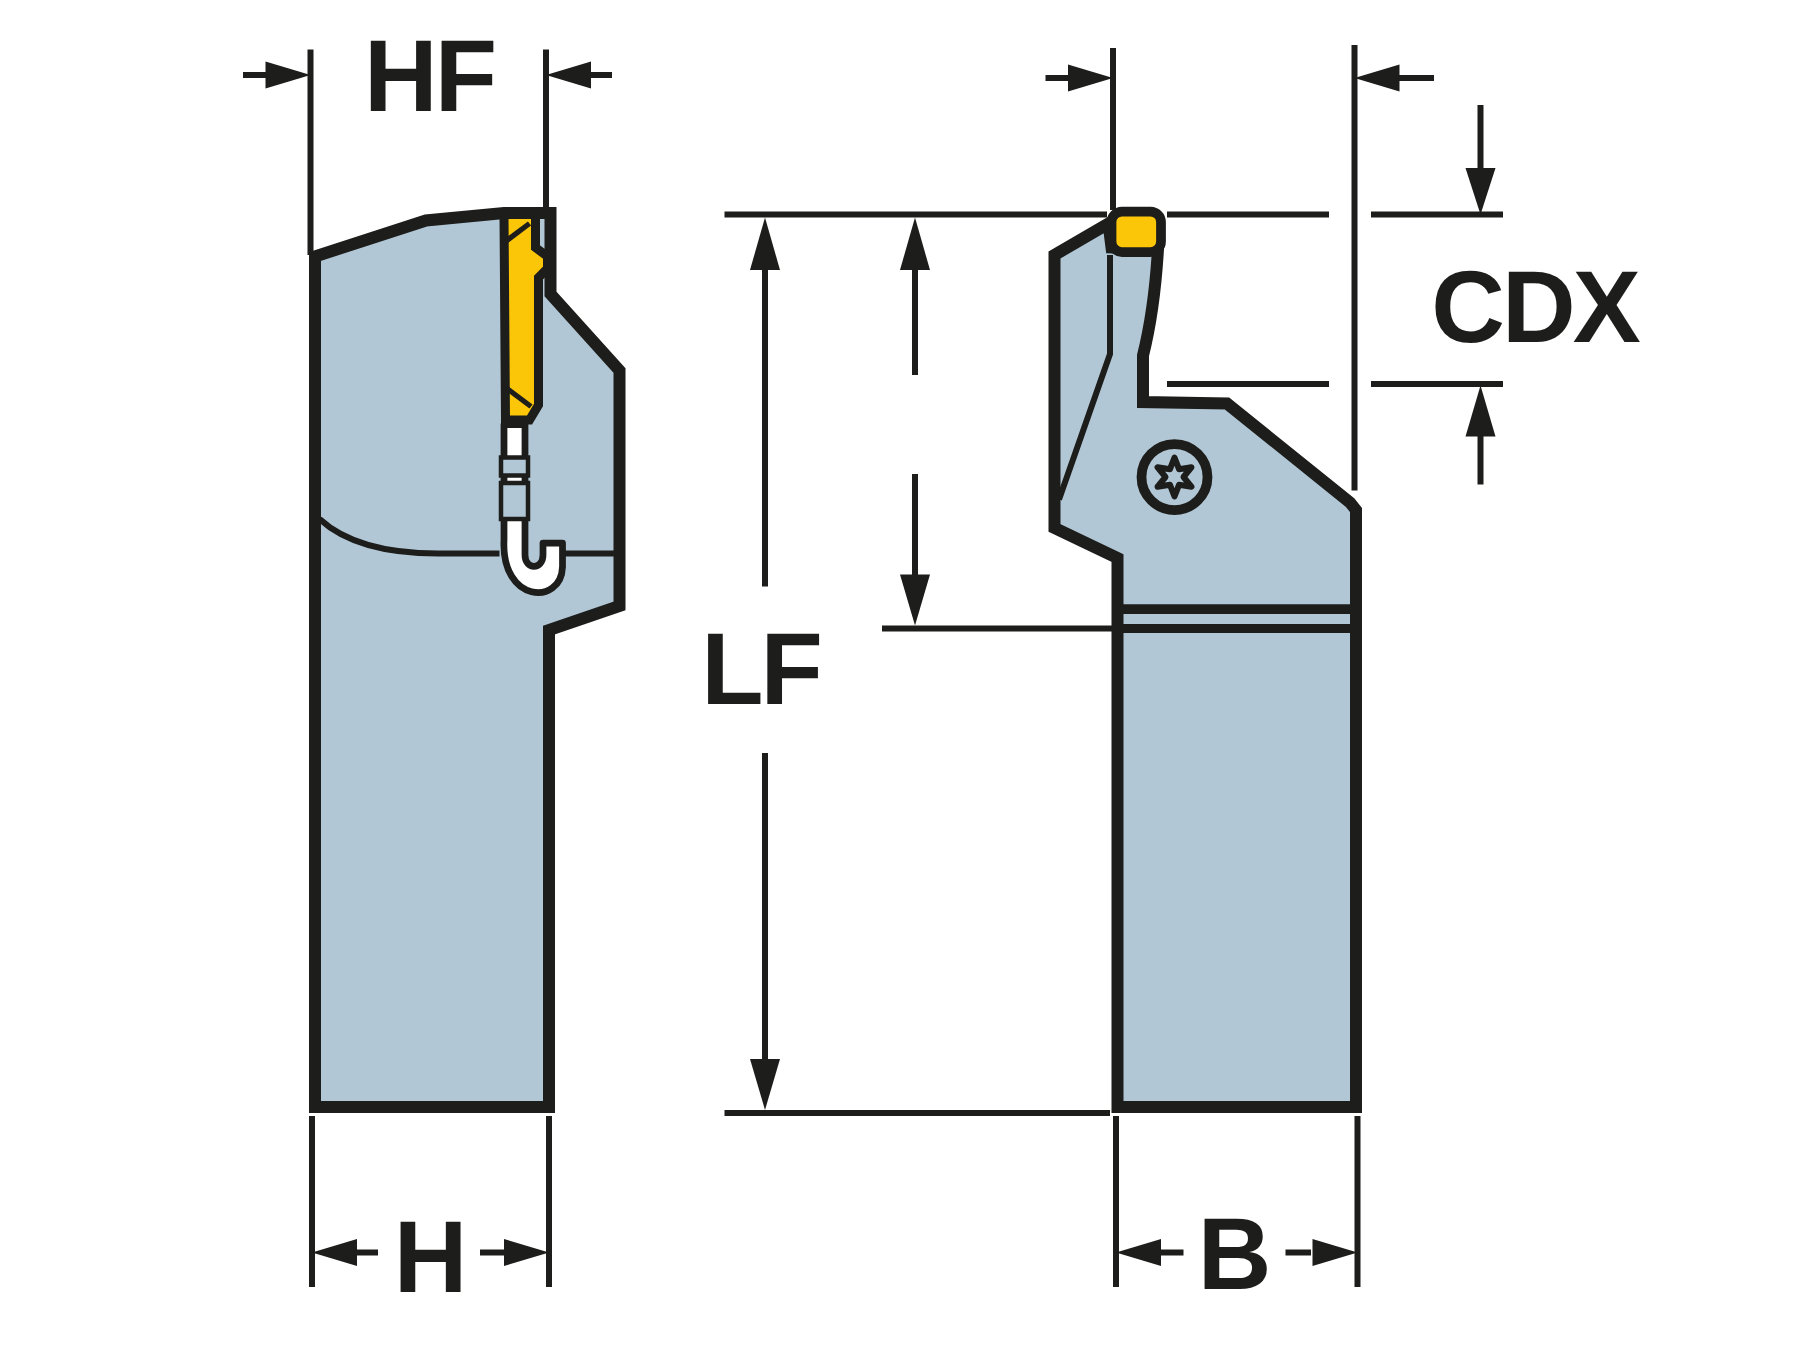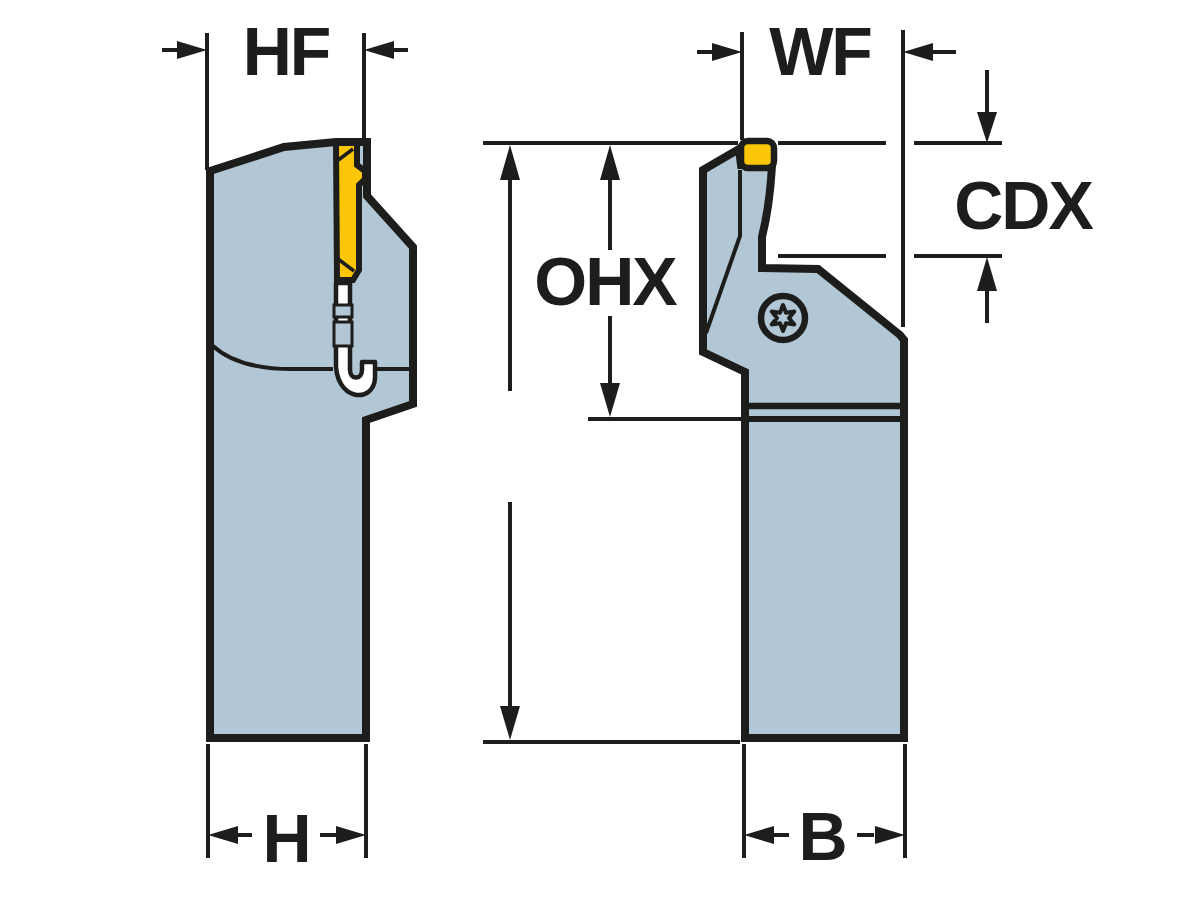--- a/index.html
+++ b/index.html
@@ -130,19 +130,18 @@
         <path d="M772,835 L789,835"></path>
         <polygon points="905,835 875,826 875,844" stroke="none" fill="#1d1d1b"></polygon>
         <path d="M857,835 L874,835"></path>
       </g>
 
     </g>
   </g>
 </svg>
 
 <div class="dim-label" style="left:286px;top:51px">HF</div>
-<div class="dim-label" style="left:820px;top:51px">WF</div>
 <div class="dim-label" style="left:1023px;top:205px">CDX</div>
-<div class="dim-label" style="left:605px;top:281px">OHX</div>
+<div class="dim-label" style="left:507px;top:446px">LF</div>
 <div class="dim-label" style="left:286px;top:838px">H</div>
 <div class="dim-label" style="left:822px;top:836px">B</div>
 
 </div>
 
 </body></html>

